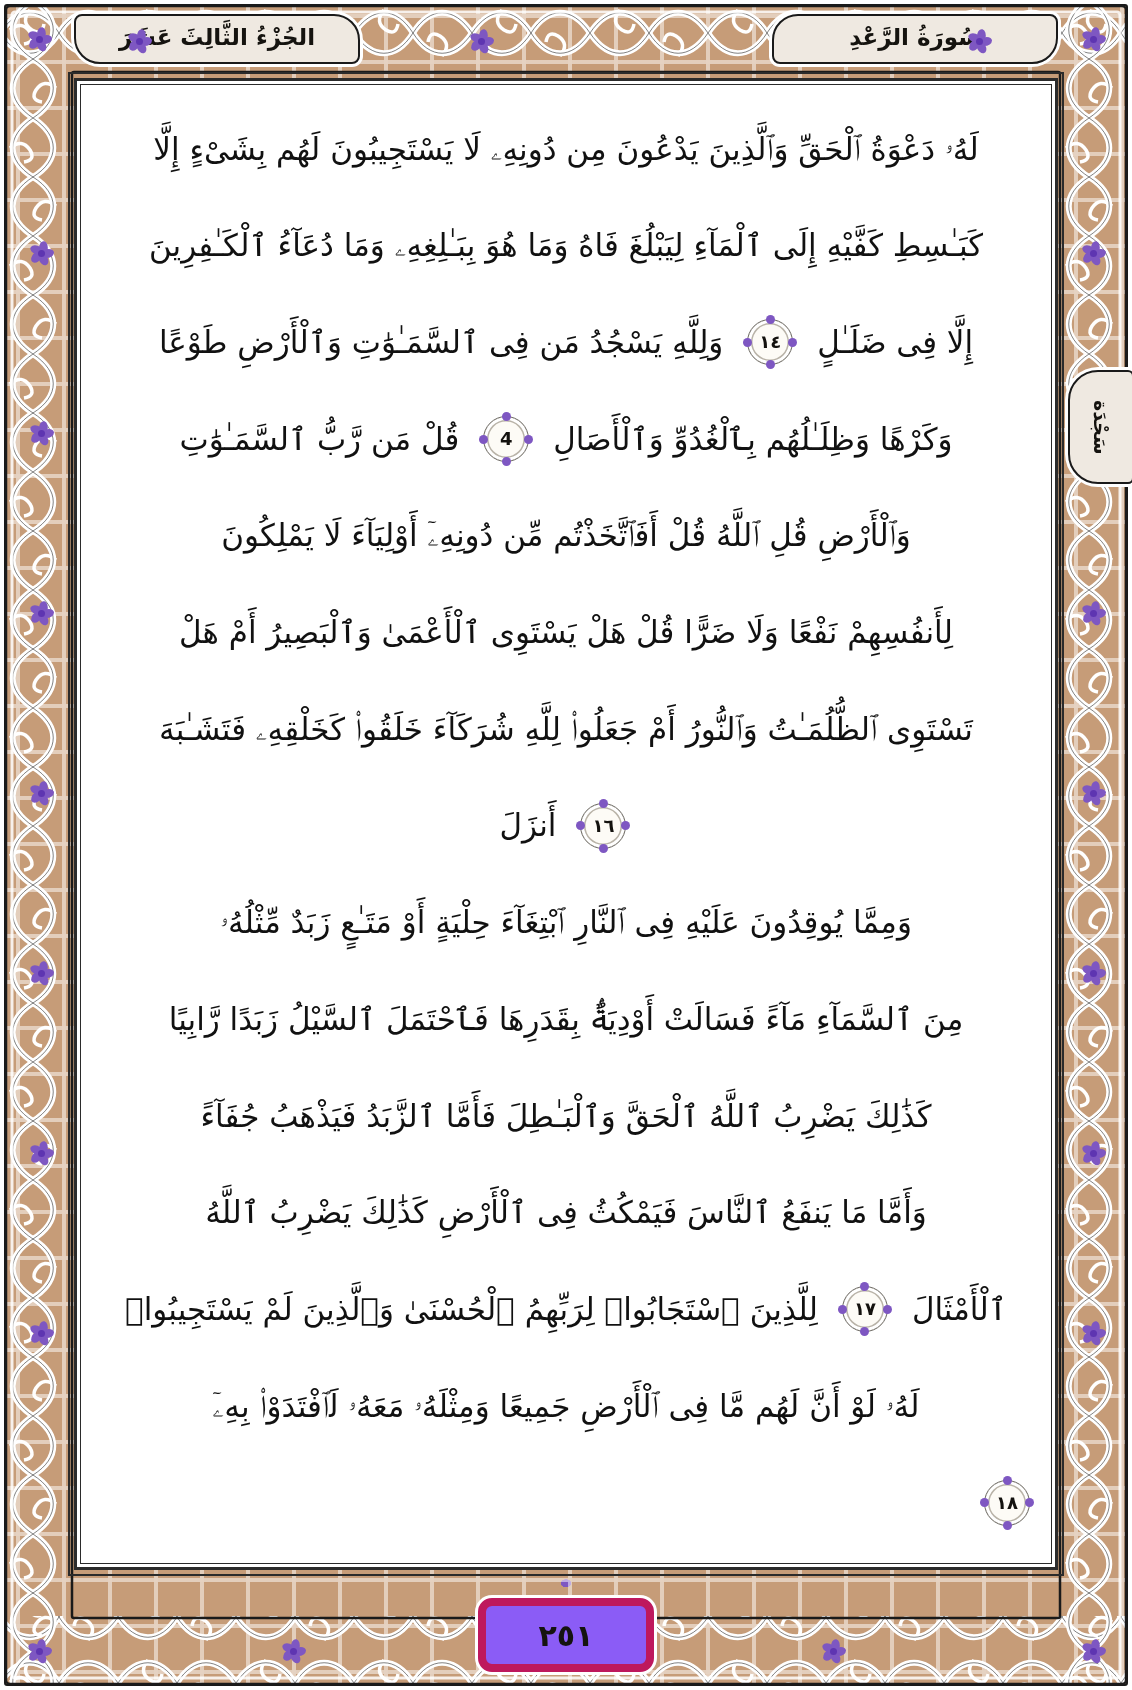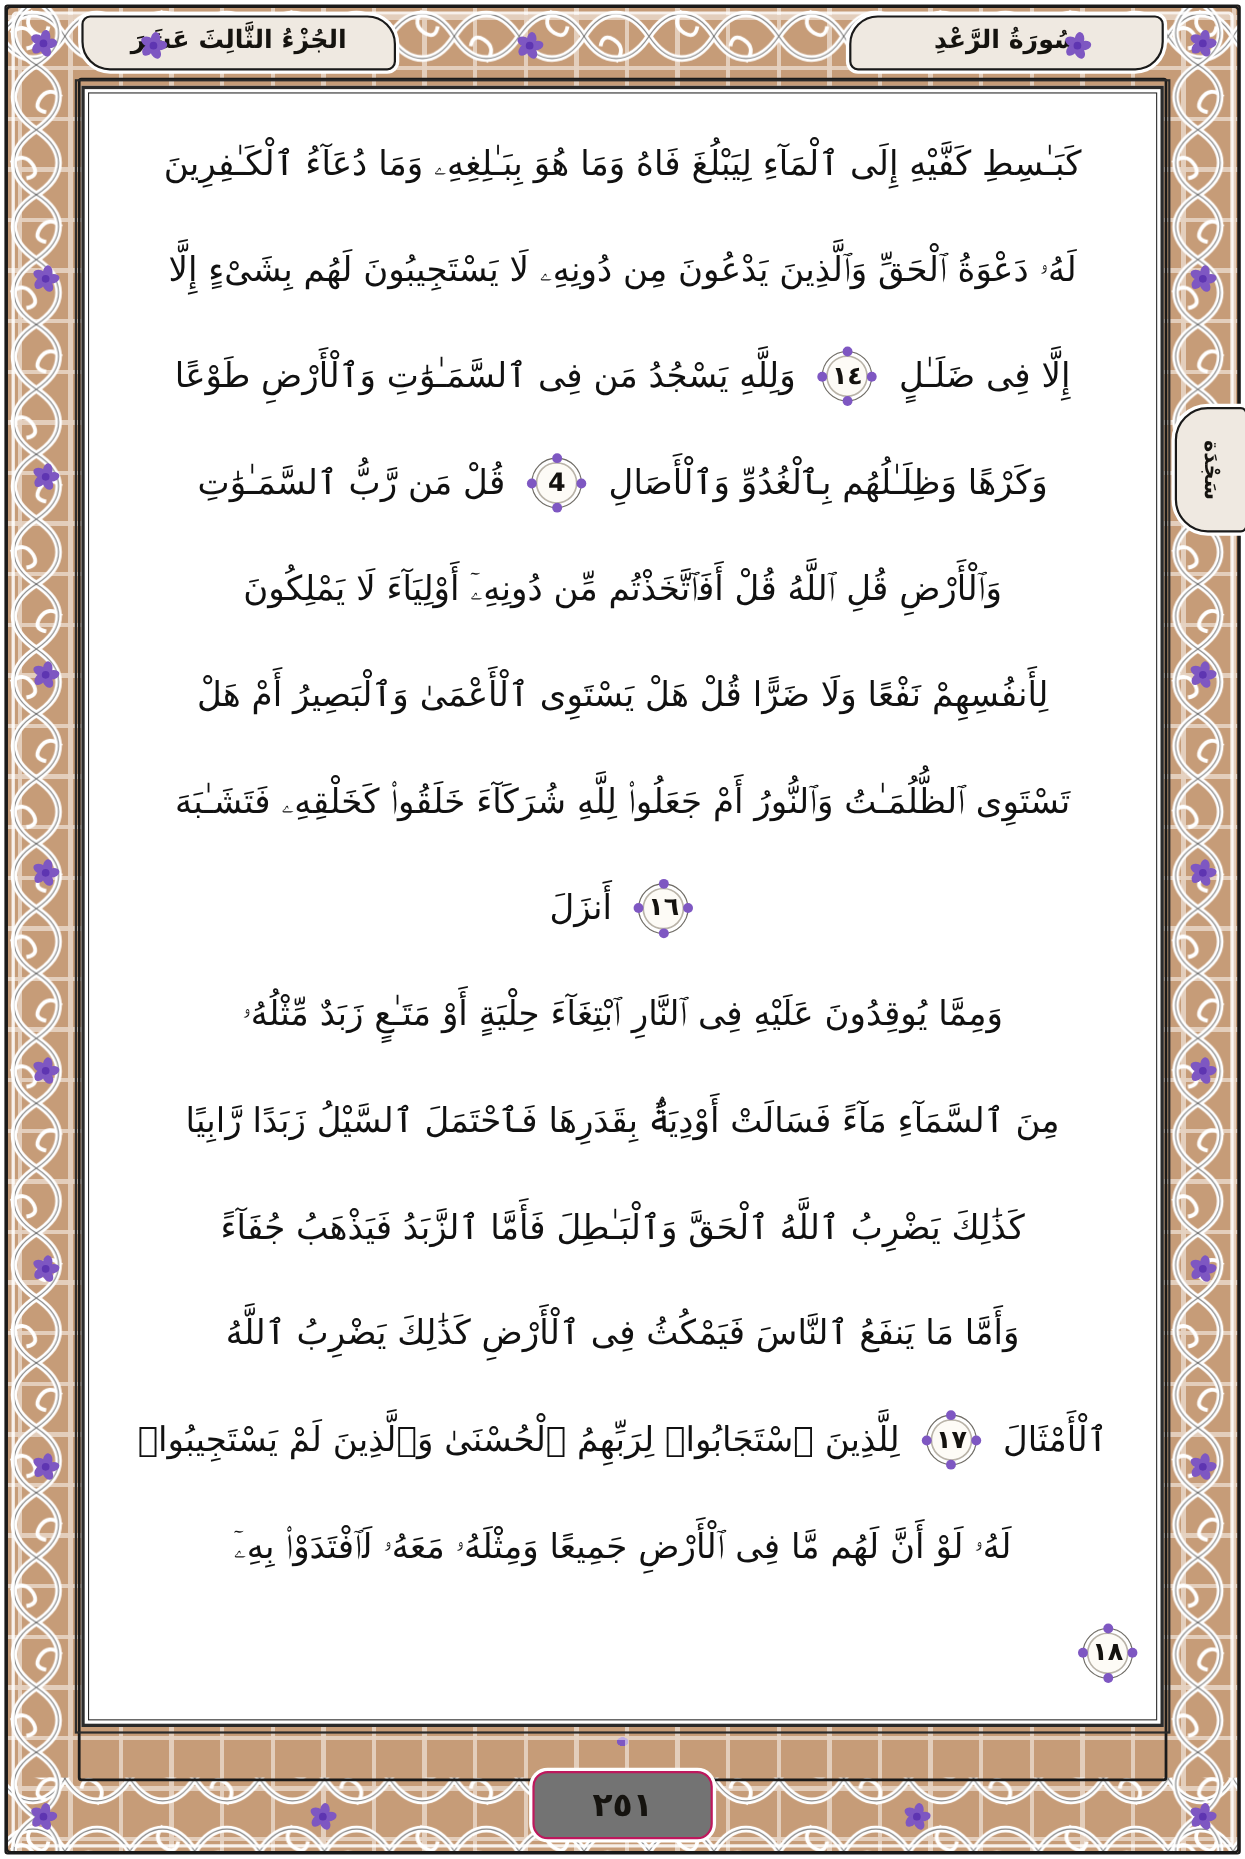--- a/index.html
+++ b/index.html
@@ -159,21 +159,21 @@
     background:#7e57c2;
     border-radius:50% 50% 50% 50%;
   }
   .ayah .p-n{ top:-4px;  left:50%; margin-left:-4.5px; }
   .ayah .p-s{ bottom:-4px;left:50%; margin-left:-4.5px; }
   .ayah .p-e{ right:-4px; top:50%;  margin-top:-4.5px; }
   .ayah .p-w{ left:-4px;  top:50%;  margin-top:-4.5px; }
   .ayah .ayah-num{
     position:relative;
     font-family:"DejaVu Sans","Liberation Sans",sans-serif;
-    font-size:23px;
+    font-size:18px;
     font-weight:600;
     color:#14120f;
     z-index:2;
     line-height:1;
   }
 
   
   .sajdah{
     position:absolute;
     right:-2px;
@@ -198,22 +198,22 @@
     white-space:nowrap;
   }
 
   
   .page-number{
     position:absolute;
     left:50%;
     transform:translateX(-50%);
     bottom:18px;
     width:160px;height:58px;
-    background:#737373;
-    border:2px solid #be185d;
+    background:#8b5cf6;
+    border:8px solid #be185d;
     border-radius:14px;
     display:flex;
     align-items:center;
     justify-content:center;
     box-shadow:0 0 0 3px #ffffff;
     z-index:7;
   }
   .page-number-text{
     font-family:"DejaVu Sans","Liberation Sans",sans-serif;
     font-size:30px;
@@ -481,24 +481,24 @@
     </div>
     <div class="cartouche left">
       <div class="cartouche-text">الجُزْءُ الثَّالِثَ عَشَرَ</div>
     </div>
   </div>
 
   <div class="inner-panel"></div>
 
   <div class="text-block" id="text-block">
       <div class="q-line center">
+        <span class="q-seg">لَهُۥ دَعْوَةُ ٱلْحَقِّ وَٱلَّذِينَ يَدْعُونَ مِن دُونِهِۦ لَا يَسْتَجِيبُونَ لَهُم بِشَىْءٍ إِلَّا</span>
+      </div>
+      <div class="q-line center">
         <span class="q-seg">كَبَـٰسِطِ كَفَّيْهِ إِلَى ٱلْمَآءِ لِيَبْلُغَ فَاهُ وَمَا هُوَ بِبَـٰلِغِهِۦ وَمَا دُعَآءُ ٱلْكَـٰفِرِينَ</span>
-      </div>
-      <div class="q-line center">
-        <span class="q-seg">لَهُۥ دَعْوَةُ ٱلْحَقِّ وَٱلَّذِينَ يَدْعُونَ مِن دُونِهِۦ لَا يَسْتَجِيبُونَ لَهُم بِشَىْءٍ إِلَّا</span>
       </div>
       <div class="q-line center">
         <span class="q-seg">إِلَّا فِى ضَلَـٰلٍ</span>
         <span class="ayah">
           <span class="ayah-ring"></span>
           <span class="ayah-petal p-n"></span>
           <span class="ayah-petal p-s"></span>
           <span class="ayah-petal p-e"></span>
           <span class="ayah-petal p-w"></span>
           <span class="ayah-num">١٤</span>

